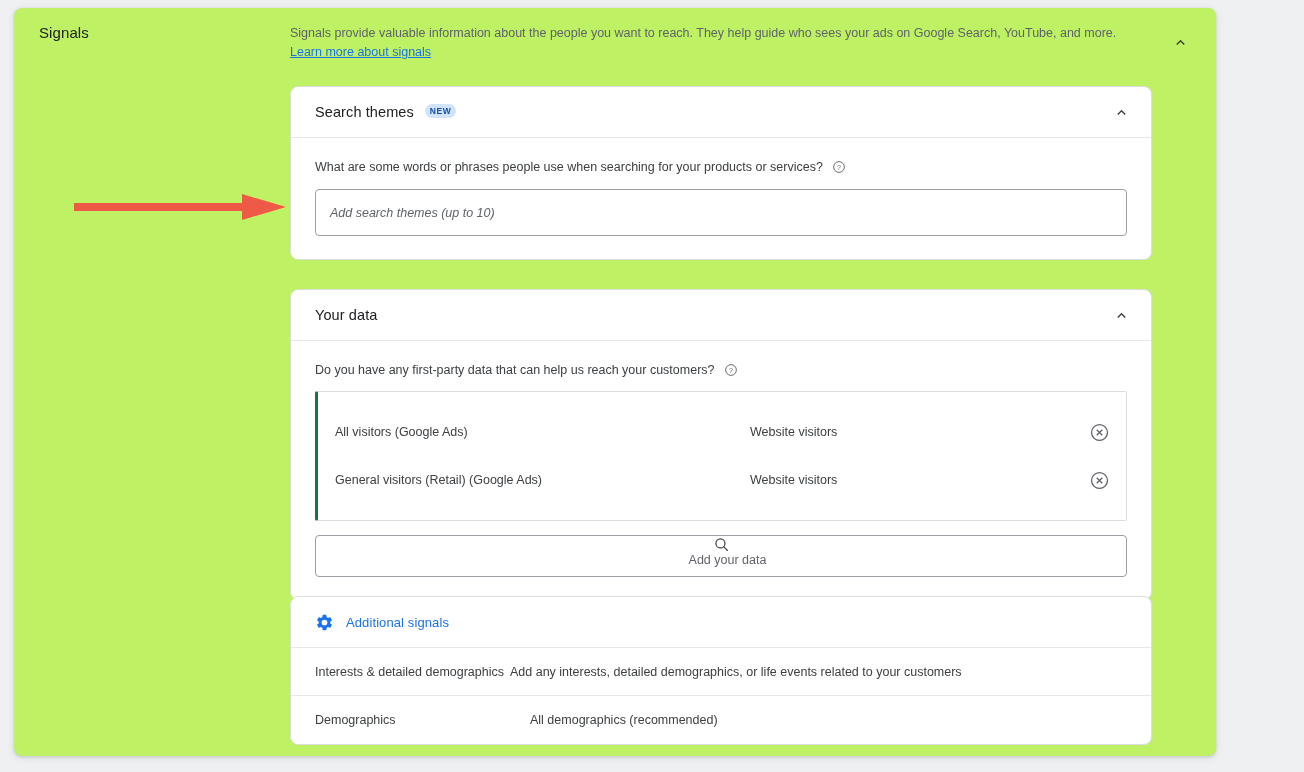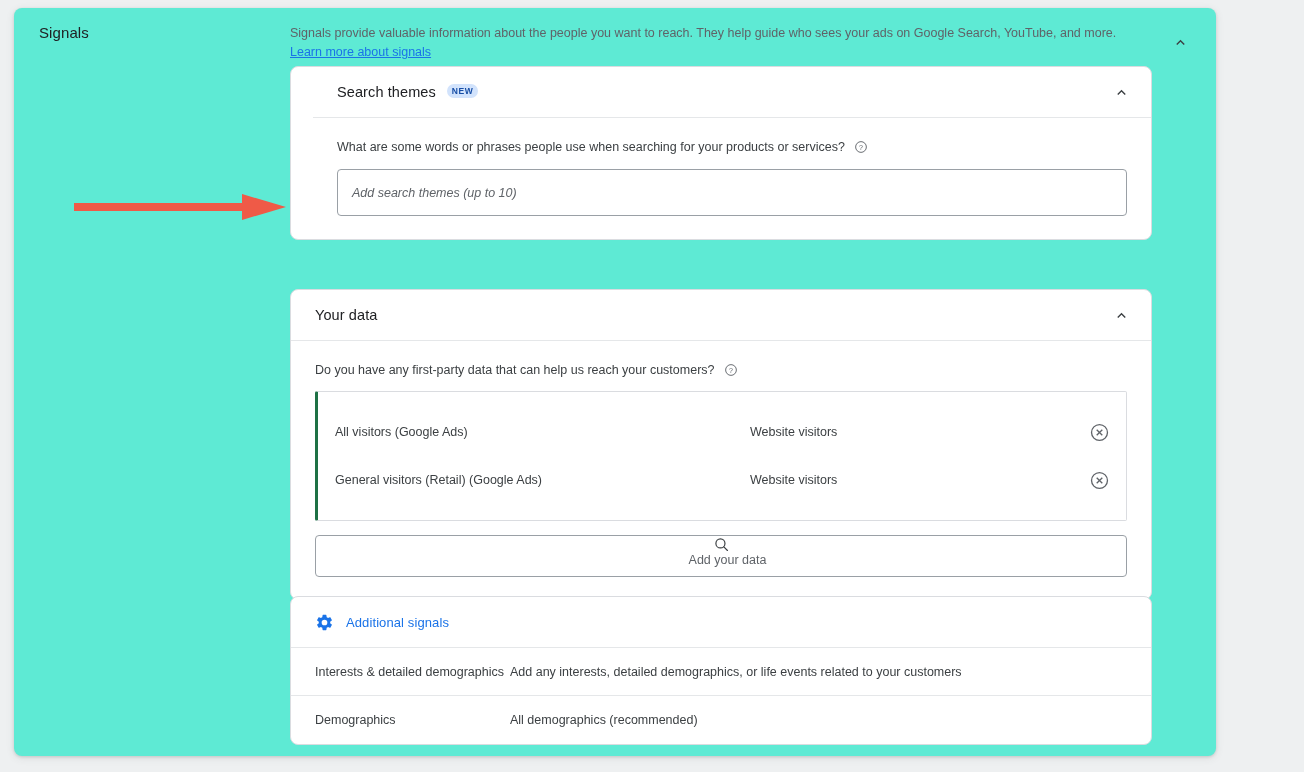--- a/index.html
+++ b/index.html
@@ -21,21 +21,21 @@
     background: #eef0f1;
   }
 
   
   .outer-card {
     position: absolute;
     left: 14px;
     top: 8px;
     width: 1202px;
     height: 748px;
-    background: #5eead4;
+    background: #bef264;
     border-radius: 8px;
     box-shadow: 0 1px 3px rgba(60,64,67,.18), 0 2px 8px rgba(60,64,67,.10);
   }
 
   
   .signals-head {
     position: absolute;
     left: 0; top: 0;
     width: 1202px;
   }
@@ -215,21 +215,21 @@
     letter-spacing: .1px;
   }
   .addl-row {
     display: flex;
     align-items: center;
     min-height: 48px;
     padding: 8px 24px;
     border-bottom: 1px solid #e5e7e9;
     cursor: pointer;
   }
-  .addl-row:last-child { border-bottom: none; }
+  .addl-row:last-child { border-bottom: none; gap: 20px; }
   .addl-row .k {
     font-size: 12.5px;
     color: #3c4043;
     width: 195px;
     line-height: 18px;
   }
   .addl-row .v {
     font-size: 12.5px;
     color: #3c4043;
     flex: 1;
@@ -257,21 +257,21 @@
       <div class="signals-desc">
         <span>Signals provide valuable information about the people you want to reach. They help guide who sees your ads on Google Search, YouTube, and more. </span><a href="#">Learn more about signals</a>
       </div>
       <div class="collapse-top">
         <svg width="17" height="17" viewBox="0 0 24 24">
           <path d="M7.4 15.4 12 10.8l4.6 4.6 1.4-1.4-6-6-6 6z" fill="#3c4043"></path>
         </svg>
       </div>
     </div>
 
-    <div class="inner-card" style="top:58px;padding-left:22px;">
+    <div class="inner-card" style="top:78px;">
       <div class="inner-head">
         <span class="inner-head-title">Search themes</span>
         <span class="badge-new">NEW</span>
         <span class="chev">
           <svg width="17" height="17" viewBox="0 0 24 24">
             <path d="M7.4 15.4 12 10.8l4.6 4.6 1.4-1.4-6-6-6 6z" fill="#3c4043"></path>
           </svg>
         </span>
       </div>
       <div class="inner-body">

